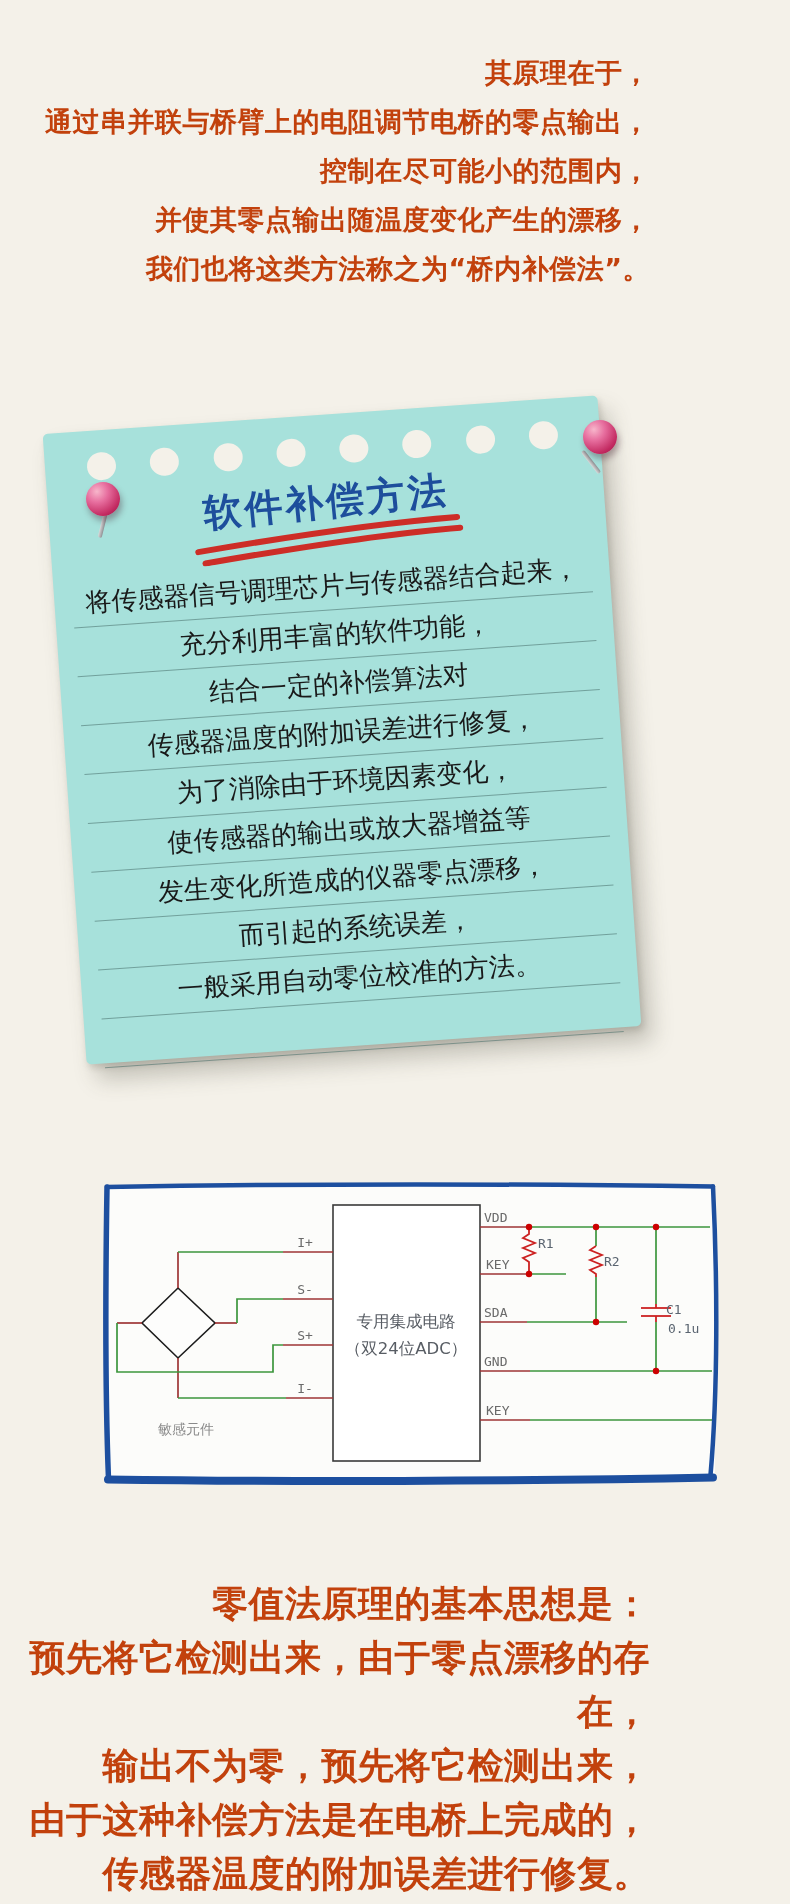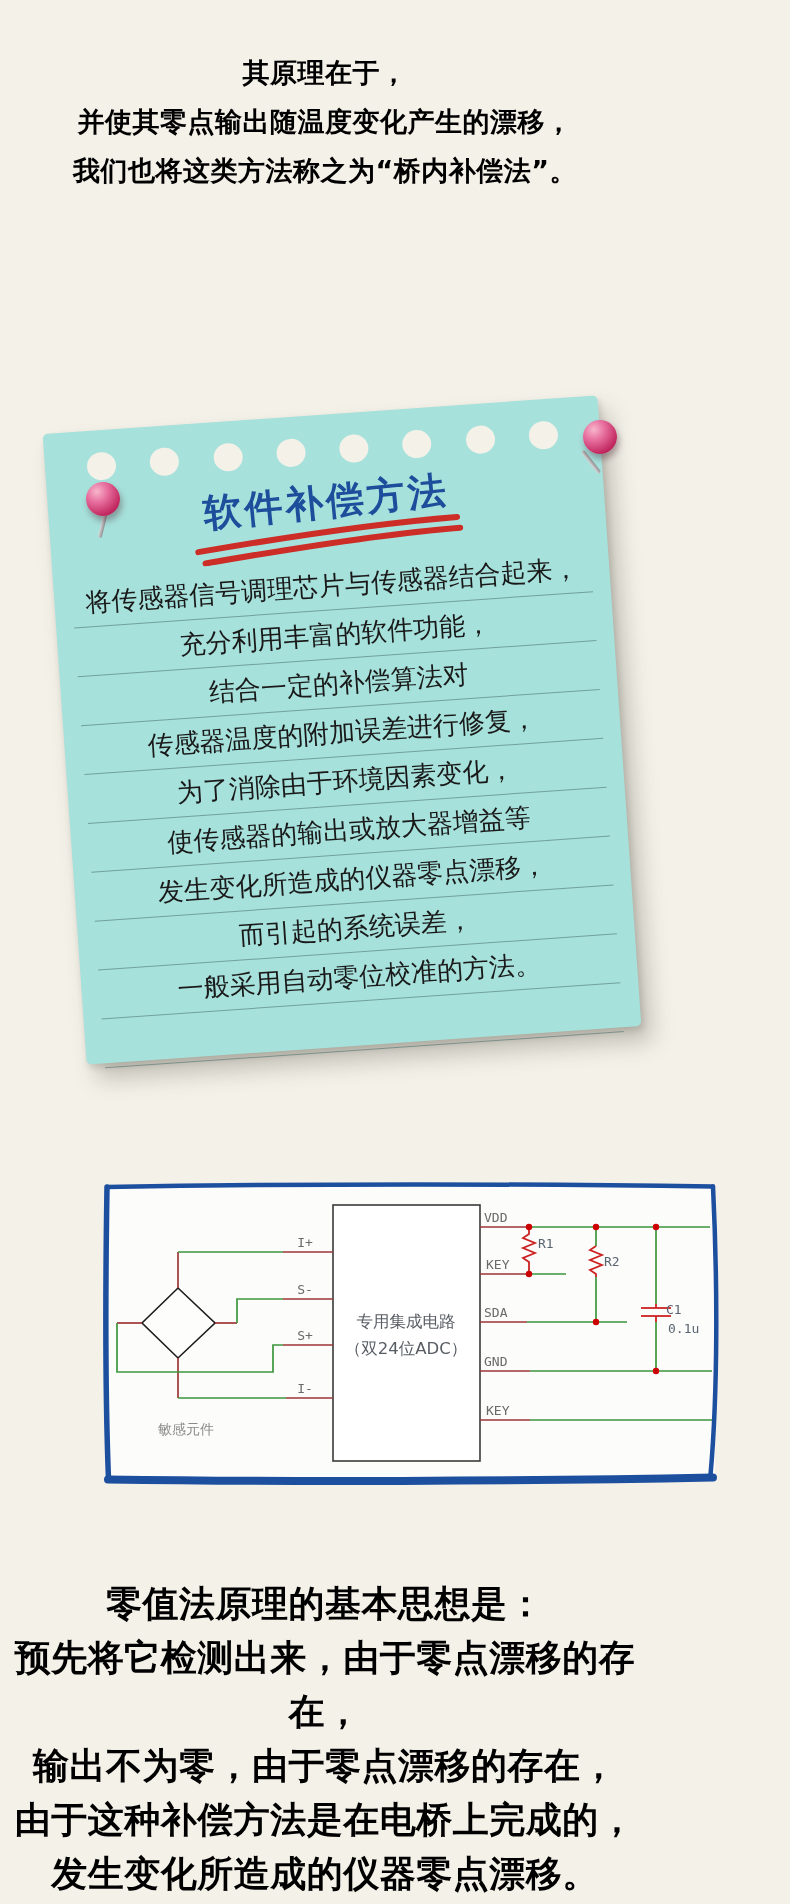--- a/index.html
+++ b/index.html
@@ -2,21 +2,21 @@
 <html><head>
 <meta charset="utf-8">
 <style>
   html,body{margin:0;padding:0;}
   .page{
     position:relative;width:790px;height:1904px;
     background:#f4f1e9;overflow:hidden;
     font-family:"DejaVu Sans","Liberation Sans",sans-serif;
   }
   
-  .para{position:absolute;left:0;width:650px;text-align:center;color:#000000;}
+  .para{position:absolute;left:0;width:650px;text-align:right;color:#c2410c;}
   .intro{top:48px;font-size:27px;font-weight:600;line-height:49px;letter-spacing:.5px;}
   .outro{top:1577px;font-size:36px;font-weight:600;line-height:54px;letter-spacing:.5px;}
   
   .note{
     position:absolute;left:64px;top:414px;width:556px;height:632px;
     background:#a7e1db;border-radius:5px;
     transform:rotate(-4deg);
     box-shadow:10px 16px 22px rgba(70,70,55,.28), 2px 4px 6px rgba(70,70,55,.18);
   }
   .holes{display:flex;justify-content:space-between;padding:22px 42px 0 42px;}
@@ -53,20 +53,22 @@
   .circuit{position:absolute;left:100px;top:1180px;width:620px;height:315px;}
   .circuit svg{display:block;}
 </style>
 </head>
 <body>
 
 <div class="page">
 
   <div class="para intro">
     <div>其原理在于，</div>
+    <div>通过串并联与桥臂上的电阻调节电桥的零点输出，</div>
+    <div>控制在尽可能小的范围内，</div>
     <div>并使其零点输出随温度变化产生的漂移，</div>
     <div>我们也将这类方法称之为“桥内补偿法”。</div>
   </div>
 
   <div class="note">
     <div class="holes">
       <span class="hole"></span>
       <span class="hole"></span>
       <span class="hole"></span>
       <span class="hole"></span>
@@ -188,18 +190,18 @@
         <text x="566" y="134" fill="#5a6470">C1</text>
         <text x="568" y="153" fill="#5a6470">0.1u</text>
       </g>
       <text x="58" y="254" font-size="14" fill="#8a8a8a">敏感元件</text>
     </svg>
   </div>
 
   <div class="para outro">
     <div>零值法原理的基本思想是：</div>
     <div>预先将它检测出来，由于零点漂移的存在，</div>
-    <div>输出不为零，由于零点漂移的存在，</div>
+    <div>输出不为零，预先将它检测出来，</div>
     <div>由于这种补偿方法是在电桥上完成的，</div>
-    <div>发生变化所造成的仪器零点漂移。</div>
+    <div>传感器温度的附加误差进行修复。</div>
   </div>
 
 </div>
 
 </body></html>

